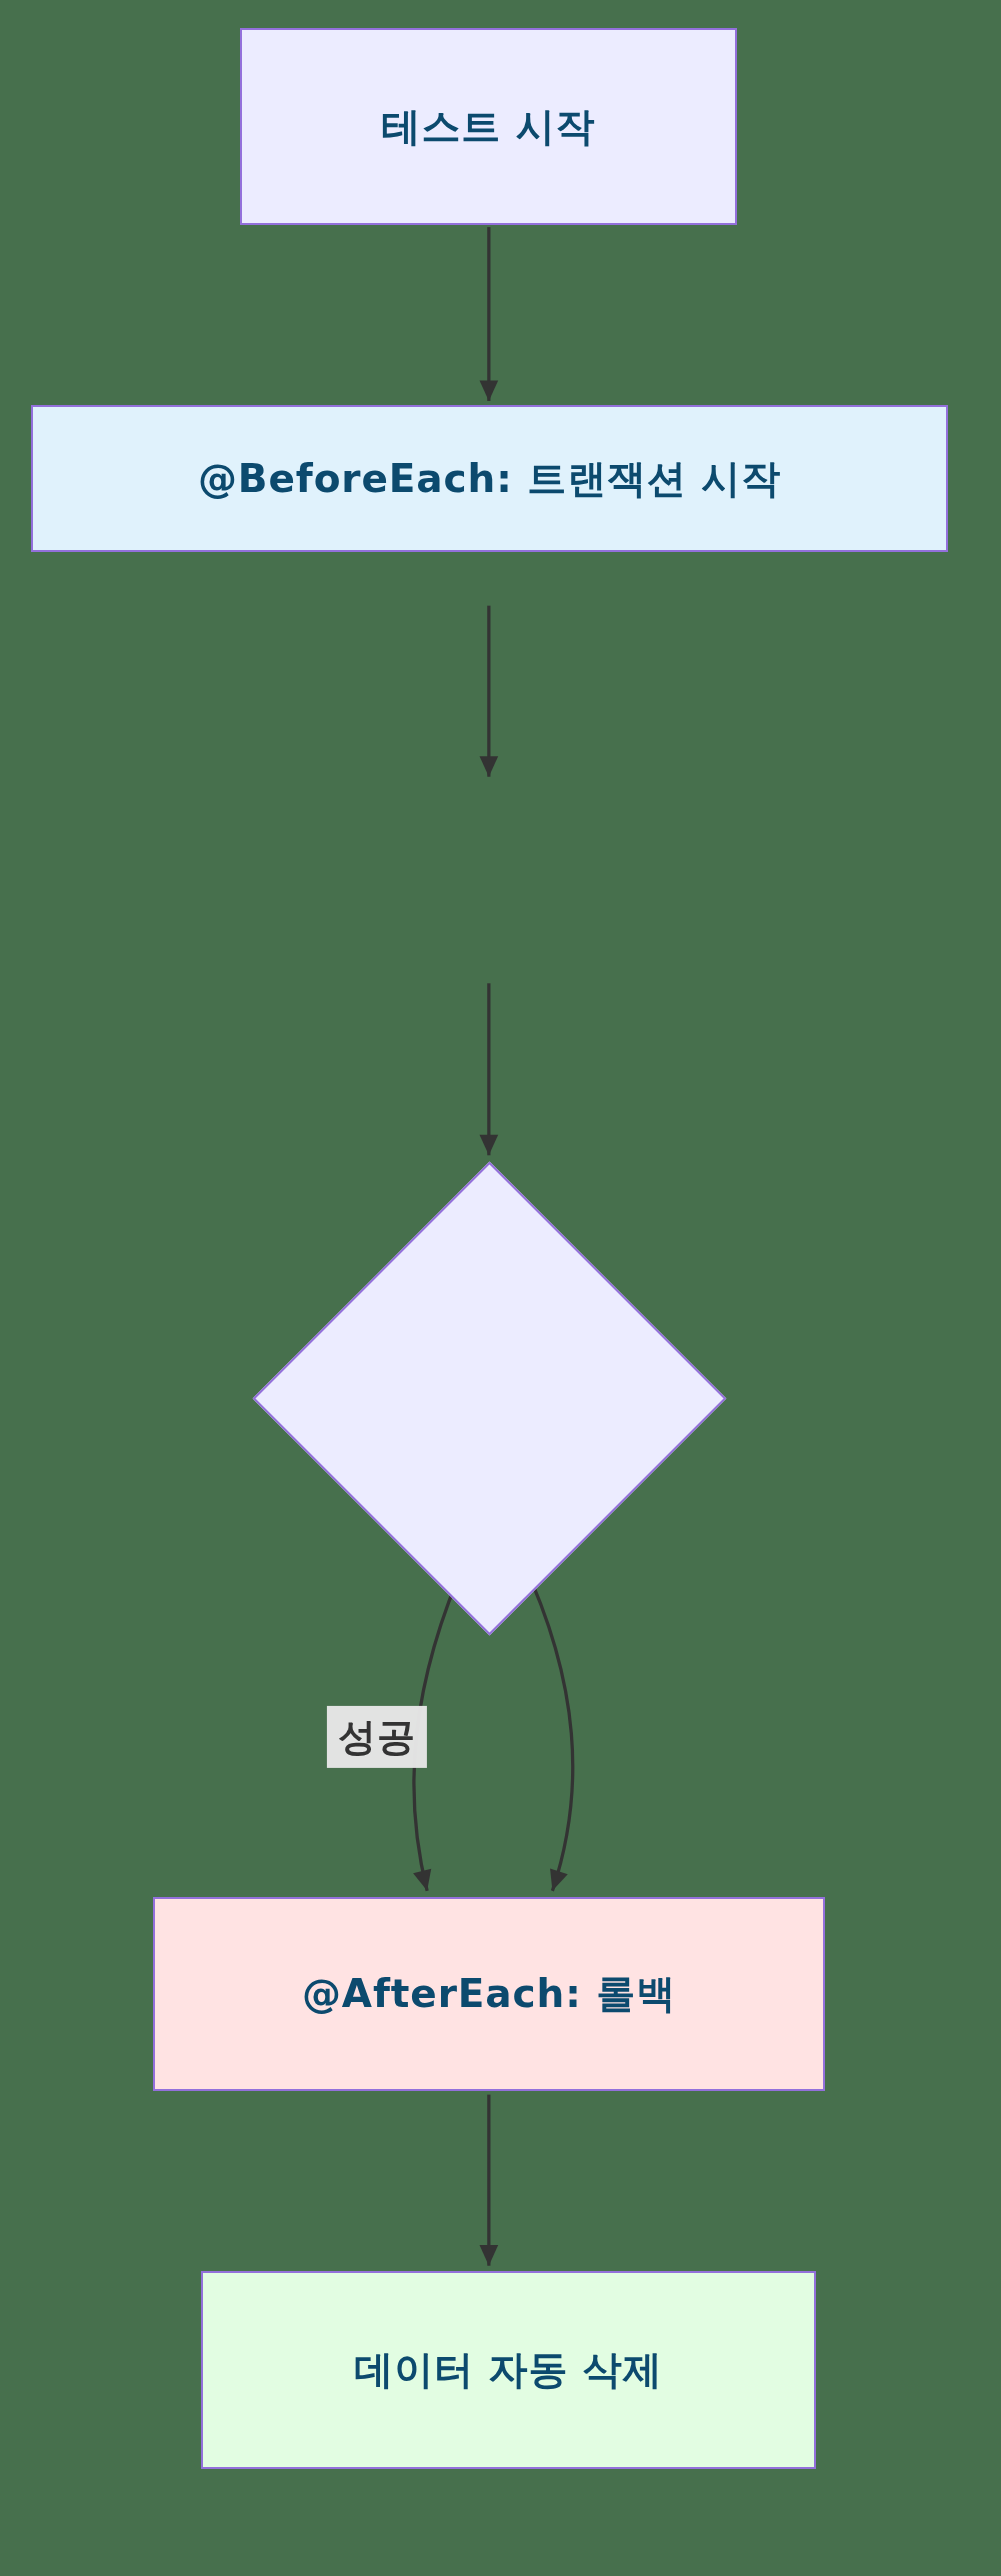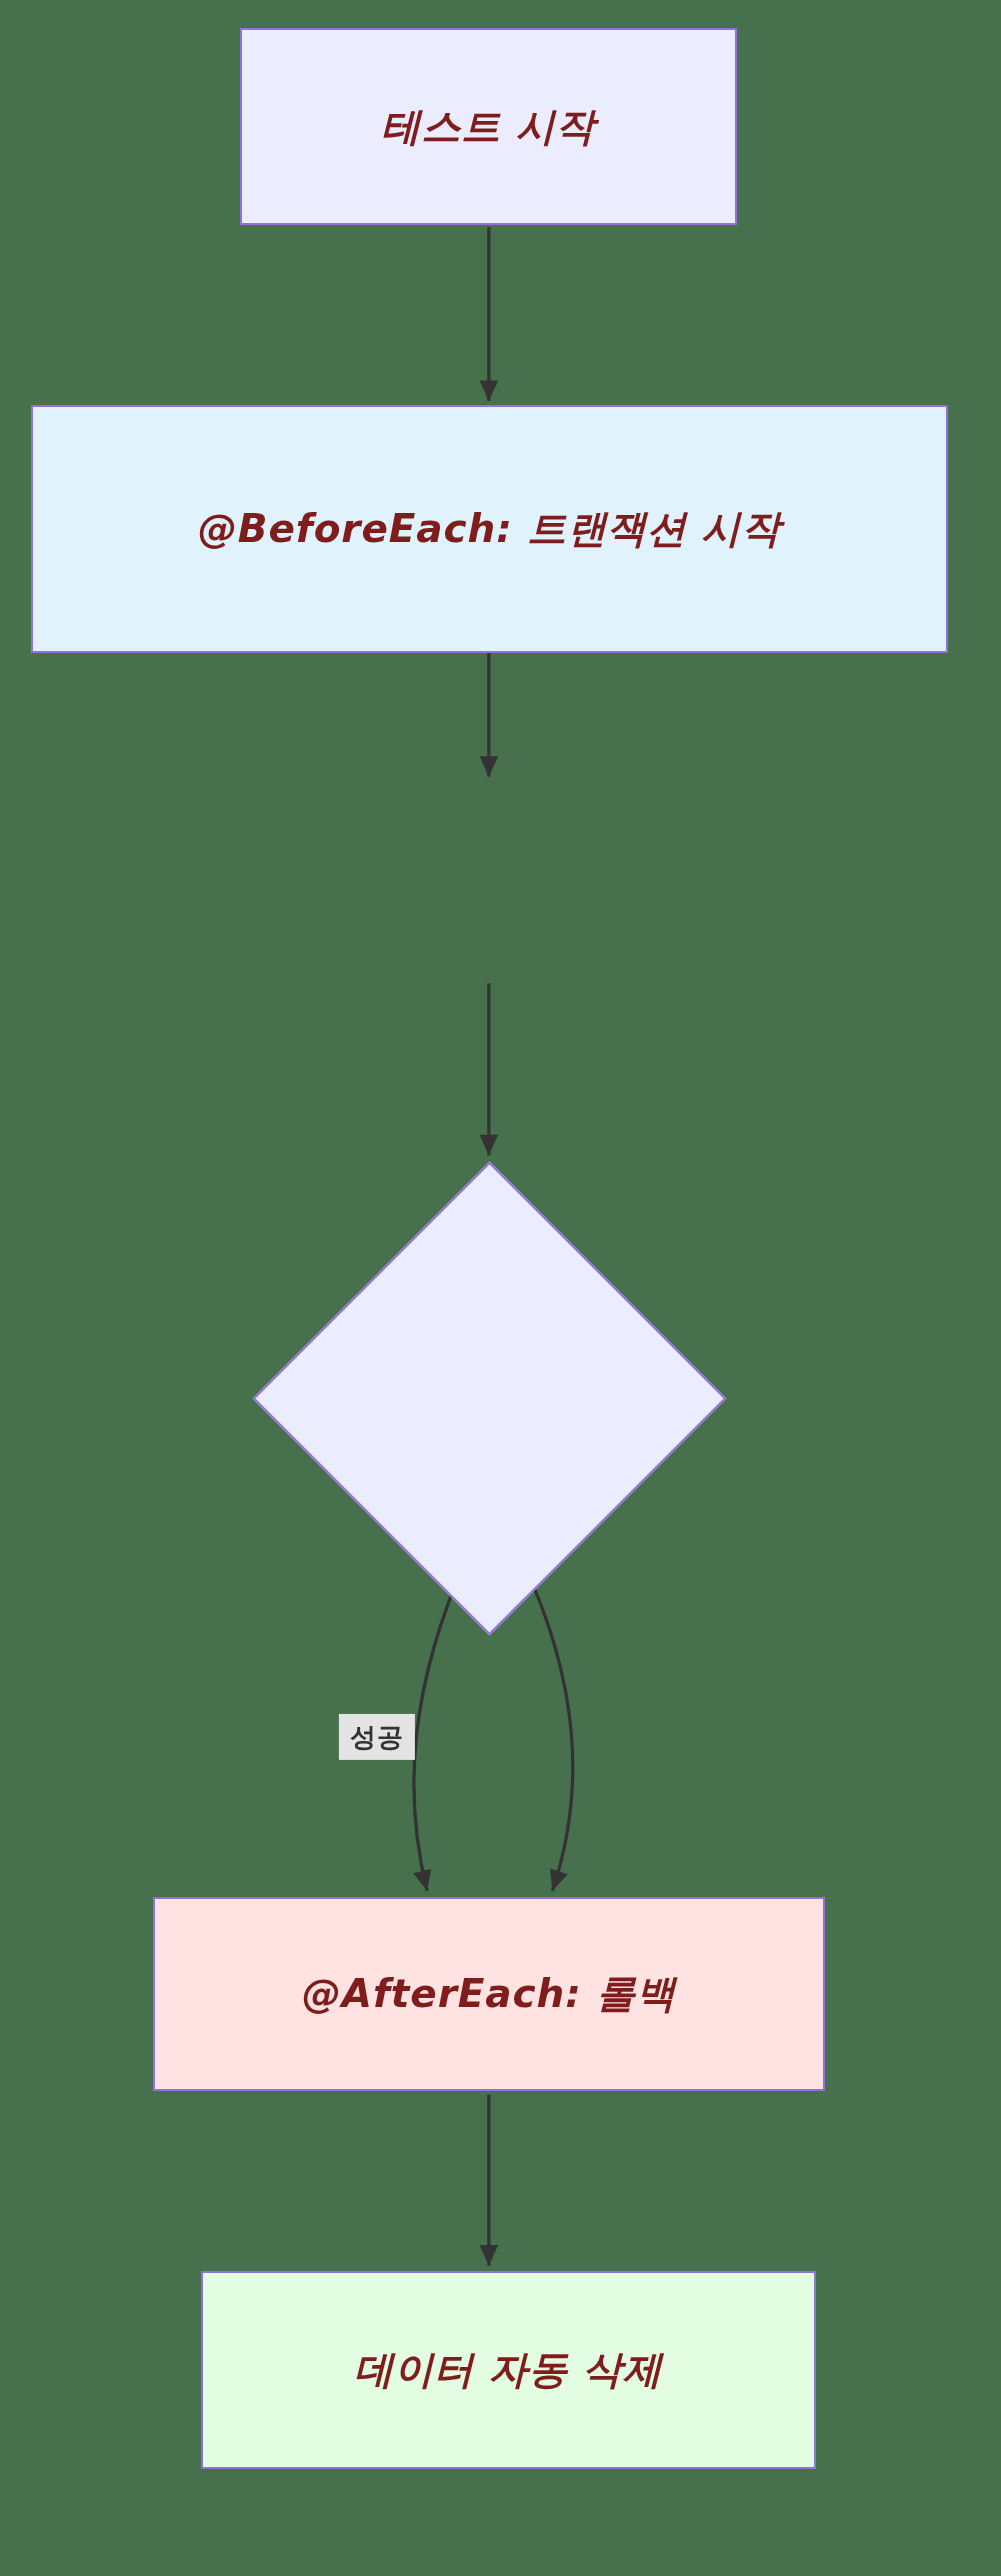--- a/index.html
+++ b/index.html
@@ -20,30 +20,29 @@
     width:1002px;height:2576px;
     z-index:1;
   }
   .node{
     position:absolute;
     box-sizing:border-box;
     border:2.8px solid #9370DB;
     display:flex;
     align-items:center;
     justify-content:center;
-    color:#7f1d1d;
+    color:#0c4a6e;
     font-size:39px;
     font-weight:700;
     text-align:center;
     z-index:3;
     letter-spacing:0.9px;
-    font-style:italic;
   }
   .node-start   {left:240px; top:28px;   width:497px; height:197px;}
-  .node-before  {left:31px;  top:405px;  width:917px; height:248px;}
+  .node-before  {left:31px;  top:405px;  width:917px; height:147px;}
   .node-logic   {left:180px; top:780px;  width:617px; height:200px;}
   .node-after   {left:153px; top:1897px; width:672px; height:194px;}
   .node-delete  {left:181px; top:2271px; width:615px; height:198px;}
   .diamond-shape{
     position:absolute;
     box-sizing:border-box;
     left:322px; top:1231px;
     width:335px; height:335px;
     border:2.8px solid #9370DB;
     transform:rotate(45deg);
@@ -60,21 +59,21 @@
     font-size:39px;
     font-weight:700;
     z-index:3;
     letter-spacing:0.9px;
   }
   .edge-label{
     position:absolute;
     transform:translate(-50%,-50%);
     background:rgba(232,232,232,0.96);
     color:#333333;
-    font-size:26px;
+    font-size:38px;
     font-weight:700;
     padding:5.6px 11.2px;
     z-index:3;
     white-space:nowrap;
     letter-spacing:0.9px;
   }
   .edge-label-success{left:377px; top:1737px;}
   .edge-label-failure{left:599px; top:1737px;}
 </style>
 </head>

